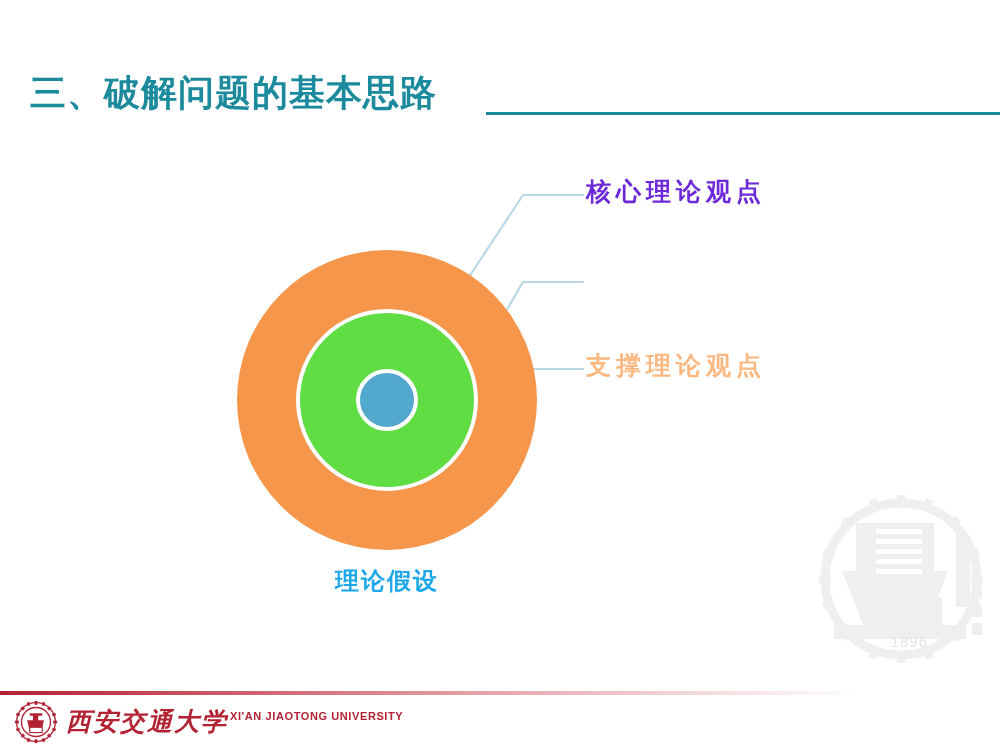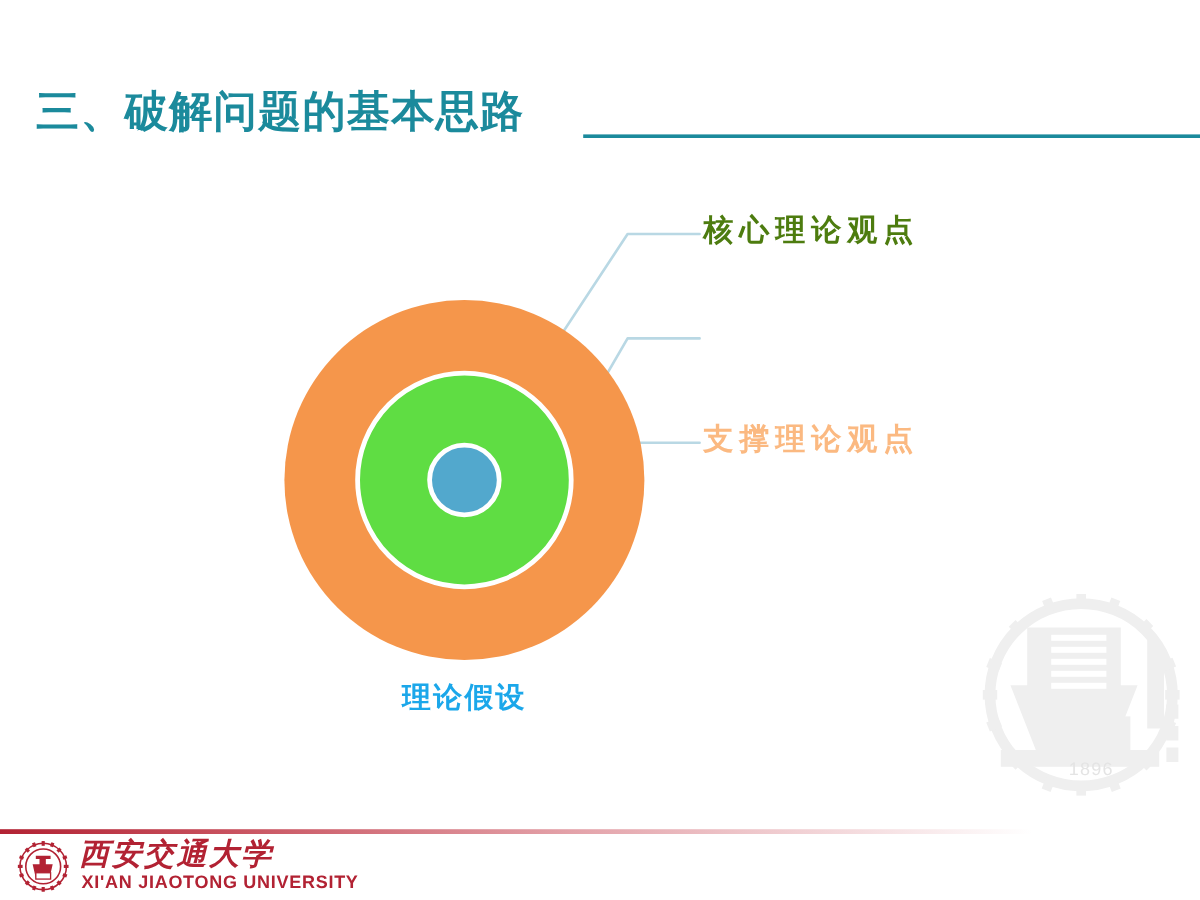--- a/index.html
+++ b/index.html
@@ -71,21 +71,21 @@
 
   
   .callout-label {
     position: absolute;
     font-size: 25px;
     font-weight: bold;
     letter-spacing: 5px;
     white-space: nowrap;
     font-family: "Liberation Serif", "DejaVu Serif", serif;
   }
-  #label-core     { left: 586px; top: 175px; color: #4d7c0f; }
+  #label-core     { left: 586px; top: 175px; color: #6d28d9; }
   #label-important{ left: 586px; top: 262px; color: #8dc63f; }
   #label-support  { left: 586px; top: 349px; color: #fbb981; }
 
   
   #caption {
     position: absolute;
     left: 237px; top: 565px;
     width: 300px;
     text-align: center;
     font-size: 24px;
@@ -106,32 +106,32 @@
     width: 860px; height: 4px;
     background: linear-gradient(to right, #b22233 0%, #c8515e 22%, #e3a1a8 55%, rgba(255,255,255,0) 100%);
   }
   #footer-logo {
     position: absolute;
     left: 14px; top: 700px;
     display: flex;
     align-items: center;
     gap: 8px;
   }
-  #logo-wordmark { display: flex; flex-direction: column; }
+  #logo-wordmark { display: flex; flex-direction: row; }
   #logo-cn {
     font-size: 25px;
     color: #b22233;
     font-weight: bold;
     font-family: "Liberation Serif", "DejaVu Serif", serif;
     font-style: italic;
     letter-spacing: 2px;
     line-height: 1.05;
   }
   #logo-en {
-    font-size: 15px;
+    font-size: 11px;
     color: #b22233;
     letter-spacing: 0.6px;
     font-weight: bold;
     margin-top: 1px;
     margin-left: 2px;
   }
 
   
   #watermark {
     position: absolute;

